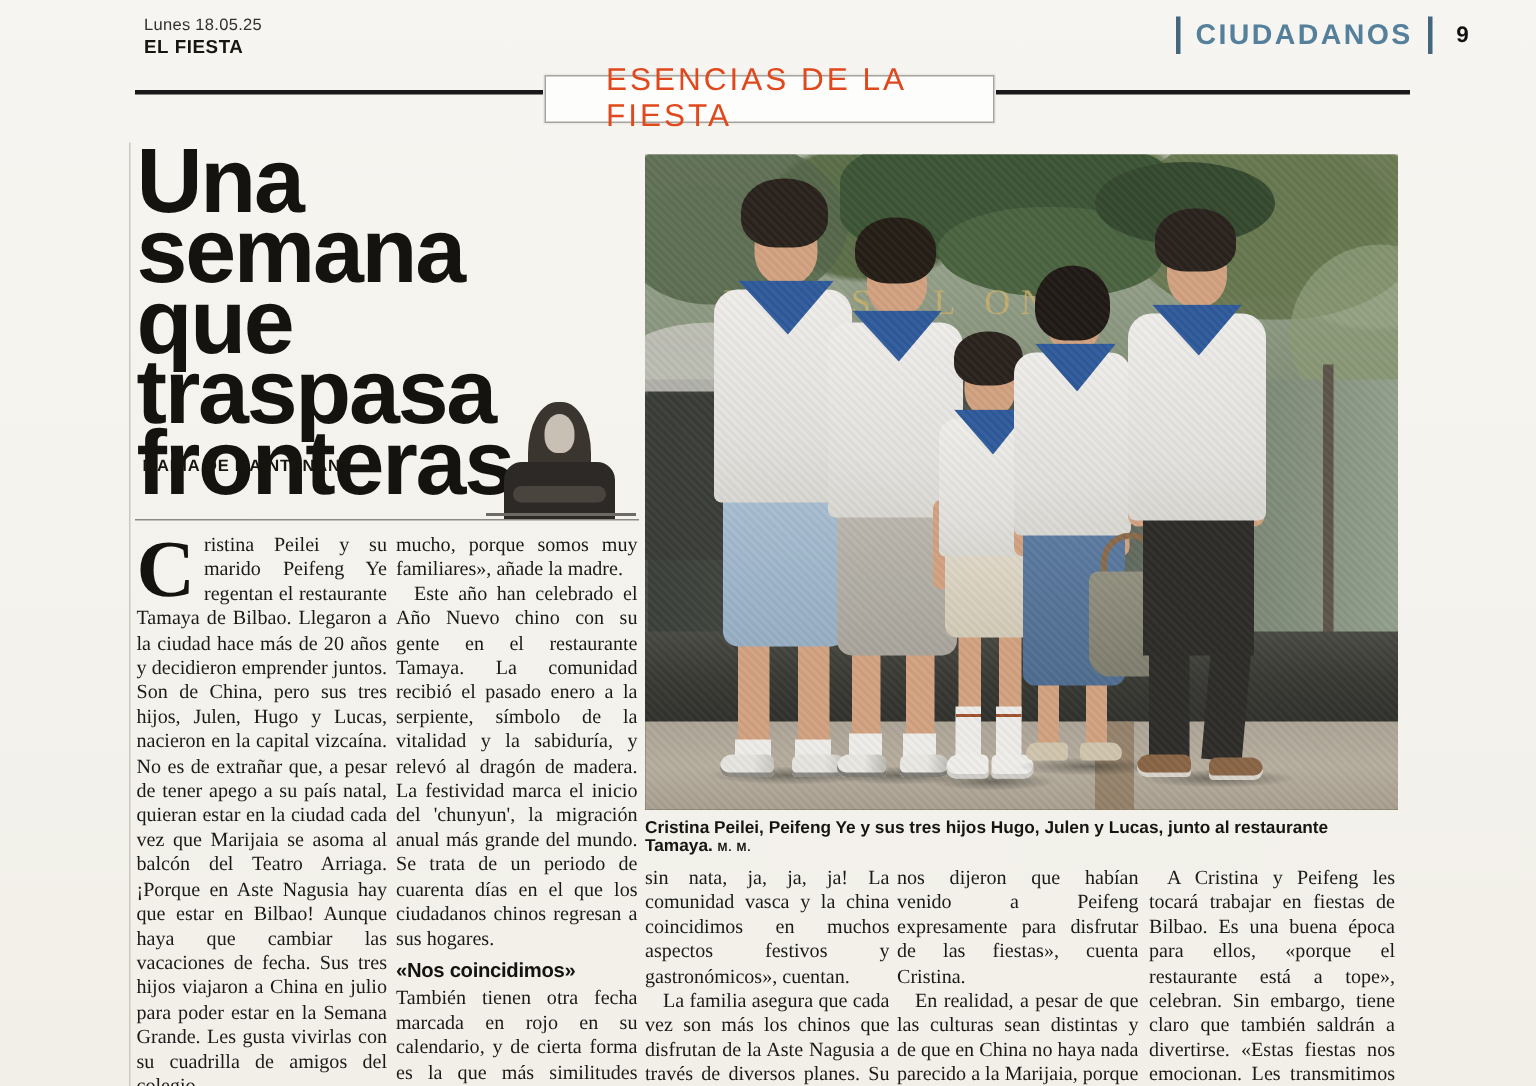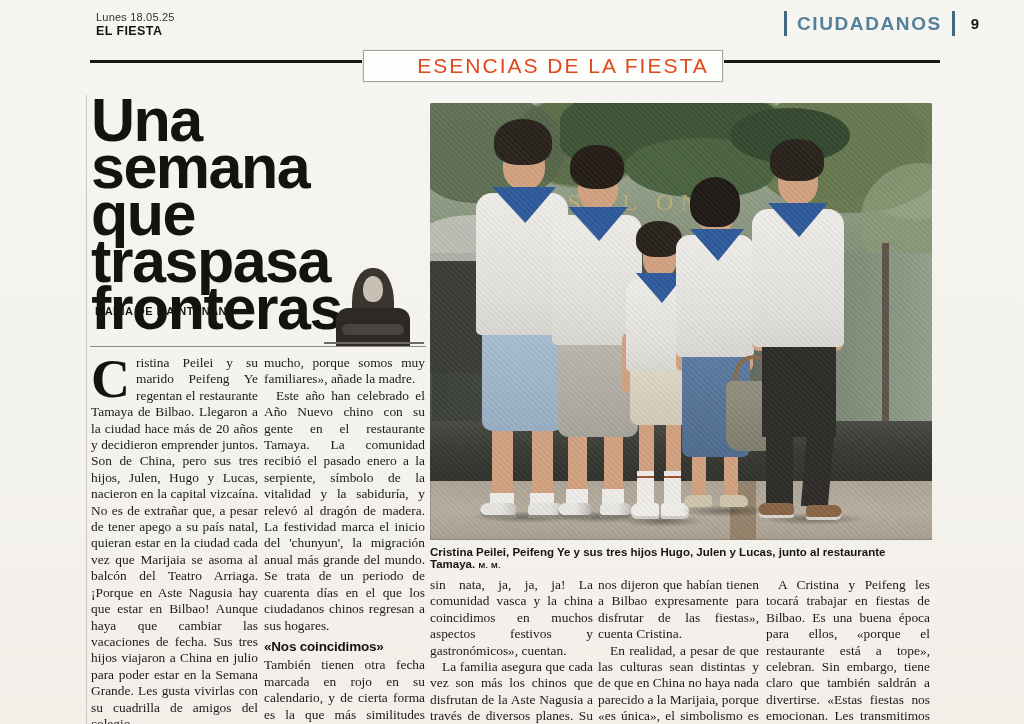--- a/index.html
+++ b/index.html
@@ -11,21 +11,21 @@
   
   .hdr-date  { position:absolute; left:96px; top:11px; font-size:11px; color:#33312e; letter-spacing:.2px; }
   .hdr-mast  { position:absolute; left:96px; top:24px; font-size:12.5px; font-weight:bold; color:#17150f; letter-spacing:.4px; }
   .hdr-right { position:absolute; left:784px; top:11px; display:flex; align-items:center; }
   .hdr-bar   { width:3px; height:25px; background:#45677e; }
   .hdr-section { font-size:19px; font-weight:bold; letter-spacing:1.6px; color:#55809b; padding:0 10px; }
   .hdr-pagenum { font-size:15px; font-weight:bold; color:#111; padding-left:16px; }
 
   
   .top-rule { position:absolute; left:90px; top:60px; width:850px; height:3px; background:#191919; }
-  .kicker-box { position:absolute; left:363px; top:50px; width:360px; height:32px; background:#fdfdfb;
+  .kicker-box { position:absolute; left:363px; top:50px; width:300px; height:32px; background:#fdfdfb;
                 border:1px solid #a6a39e; box-shadow:0 0 0 1px #eceae4; display:flex; align-items:center;
                 justify-content:center; z-index:2;padding-left:40px; }
   .kicker-box span { font-size:21px; letter-spacing:2px; color:#e0491e; font-weight:400; }
 
   
   .headline { position:absolute; left:91px; top:97px; width:334px; font-weight:bold; font-size:61px;
               line-height:47px; letter-spacing:-1.5px; color:#15130f; }
   .byline { position:absolute; left:95px; top:305px; font-size:11px; font-weight:bold; letter-spacing:.5px; color:#17150f; }
   .byline-rule { position:absolute; left:90px; top:346px; width:336px; height:1px; background:#8d8a85; }
 
@@ -325,20 +325,20 @@
   <div class="caption">
     <span>Cristina Peilei, Peifeng Ye y sus tres hijos Hugo, Julen y Lucas, junto al restaurante Tamaya.</span>
     <span class="credit">M. M.</span>
   </div>
 
   <div class="col col3">
     <p>sin nata, ja, ja, ja! La comunidad vasca y la china coincidimos en muchos aspectos festivos y gastronómicos», cuentan.</p>
     <p class="indent">La familia asegura que cada vez son más los chinos que disfrutan de la Aste Nagusia a través de diversos planes. Su favorito es ver los fuegos artificiales y después ir a las barra-</p>
   </div>
   <div class="col col4">
-    <p>nos dijeron que habían tienen a Bilbao expresamente para disfrutar de las fiestas», cuenta Cristina.</p>
+    <p>nos dijeron que habían venido a Peifeng expresamente para disfrutar de las fiestas», cuenta Cristina.</p>
     <p class="indent">En realidad, a pesar de que las culturas sean distintas y de que en China no haya nada parecido a la Marijaia, porque «es única», el simbolismo es muy parecido. Mientras en Bilbao los bilbaínos esperan a que la</p>
   </div>
   <div class="col col5">
     <p class="indent">A Cristina y Peifeng les tocará trabajar en fiestas de Bilbao. Es una buena época para ellos, «porque el restaurante está a tope», celebran. Sin embargo, tiene claro que también saldrán a divertirse. «Estas fiestas nos emocionan. Les transmitimos a los hijos la importancia de</p>
   </div>
 
 </div>
 
 </body></html>

